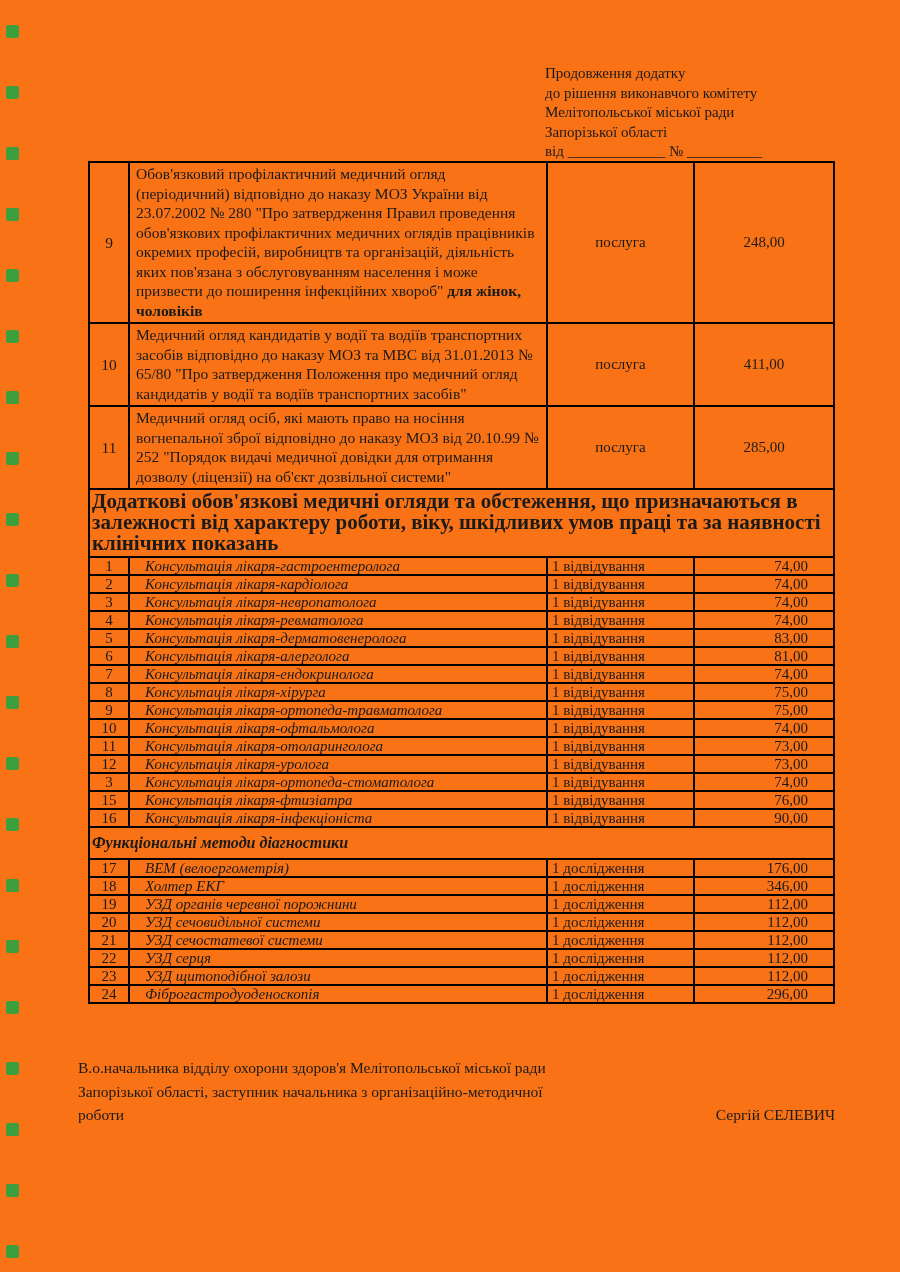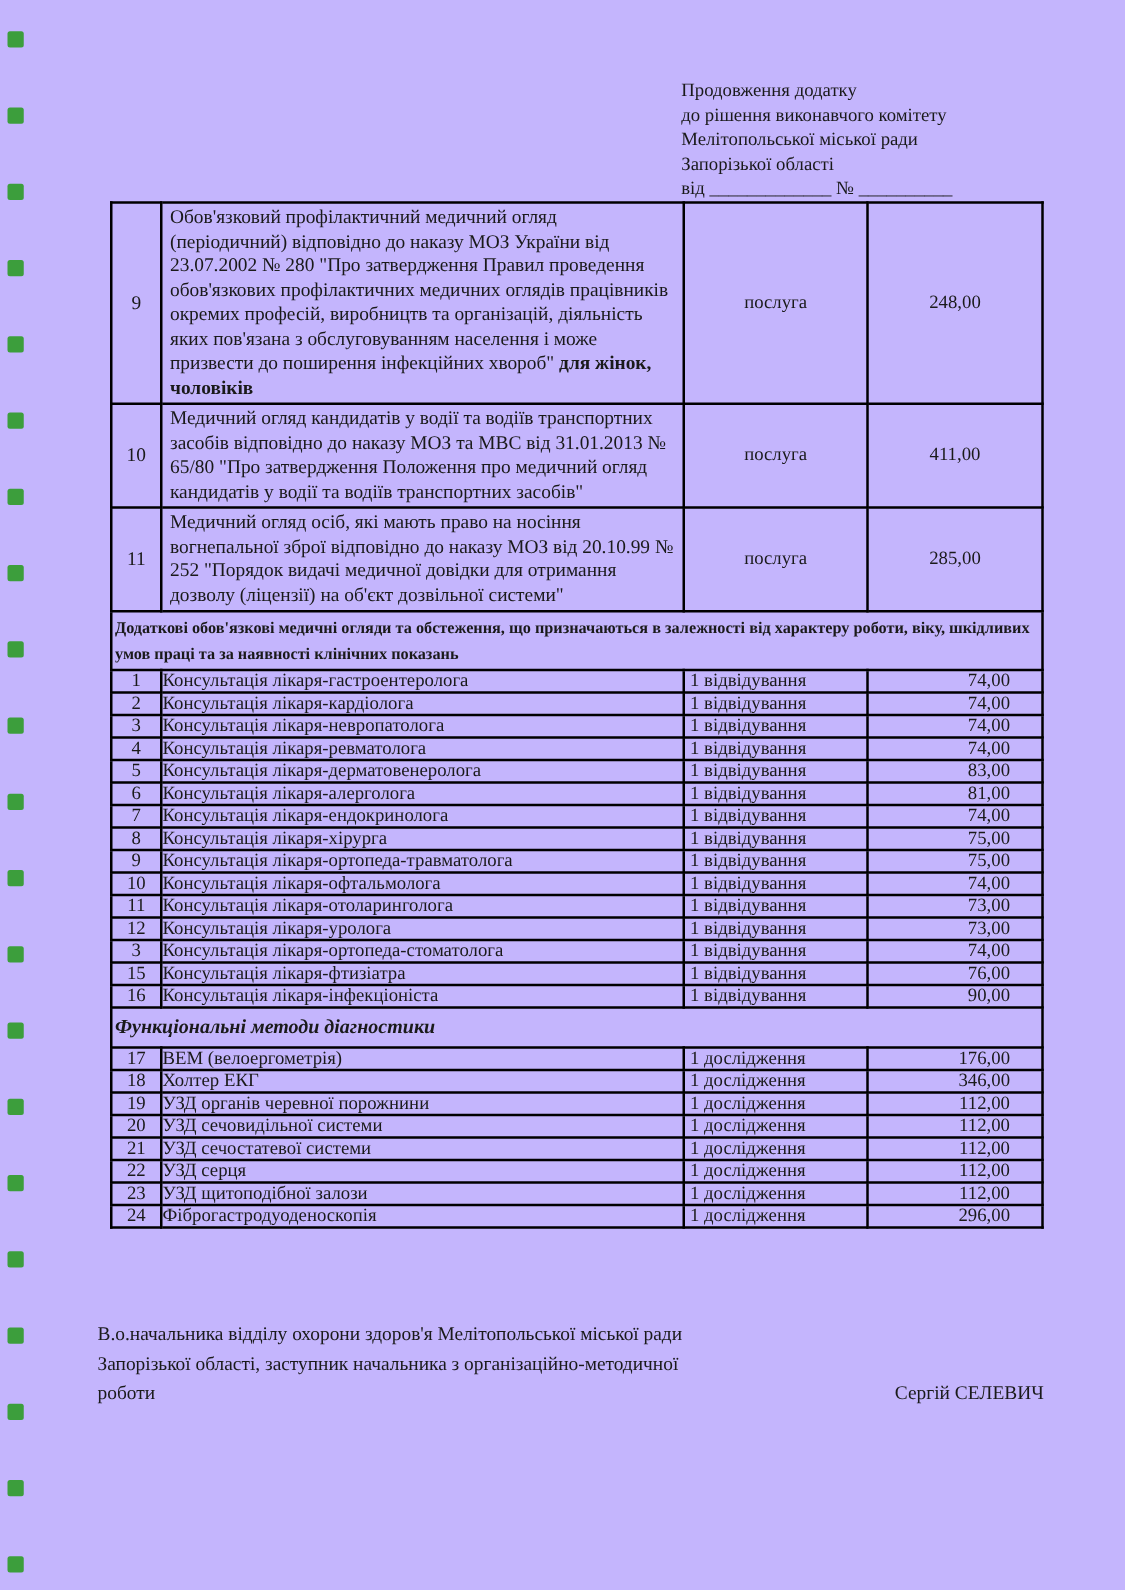--- a/index.html
+++ b/index.html
@@ -1,21 +1,21 @@
 <!DOCTYPE html>
 <html><head>
 <meta charset="utf-8">
 <style>
   * { box-sizing: border-box; margin: 0; padding: 0; }
   html, body { background: #ffffff; }
   .page {
     position: relative;
     width: 900px;
     height: 1272px;
-    background: #c4b5fd;
+    background: #f97316;
     font-family: "Liberation Serif", "DejaVu Serif", serif;
     color: #1a1a1a;
     overflow: hidden;
   }
   
   .markers { position: absolute; left: 0; top: 0; width: 30px; height: 1272px; }
   .sq {
     position: absolute;
     left: 6px;
     width: 13px;
@@ -58,37 +58,37 @@
     font-size: 15.5px;
     line-height: 19.5px;
     text-align: left;
   }
   tr.big-row td.unit { text-align: center; }
   tr.big-row td.price { text-align: center; margin-top: 11px; }
   tr.big-row .bold { font-weight: bold; }
 
   tr.section-row td {
     font-weight: bold;
-    font-size: 13px;
+    font-size: 21px;
     line-height: 21px;
     padding: 1px 4px 2px 2px;
     height: 45px;
     text-align: left;
   }
   tr.subsection-row td {
     font-style: italic;
     font-weight: 600;
     font-size: 16px;
     padding: 0 2px;
     height: 32px;
     text-align: left;
   }
   tr.item-row td { height: 17.6px; line-height: 16px; padding: 0; }
   tr.item-row td.num  { text-align: center; }
-  tr.item-row td.name { text-align: left; padding-left: 0; }
+  tr.item-row td.name { text-align: left; padding-left: 15px; font-style: italic; }
   tr.item-row td.unit { text-align: left; padding-left: 4px; }
   tr.item-row td.price{ text-align: right; padding-right: 25px; }
 
   
   .signature {
     position: absolute;
     left: 78px;
     top: 1056px;
     width: 757px;
     display: flex;

